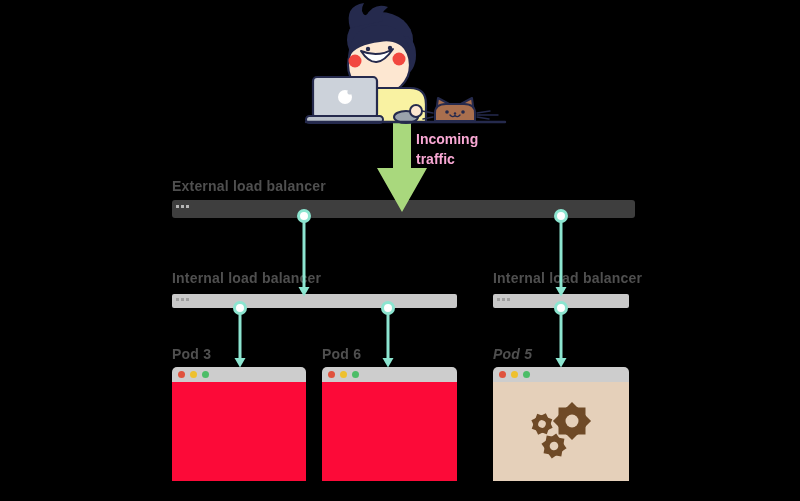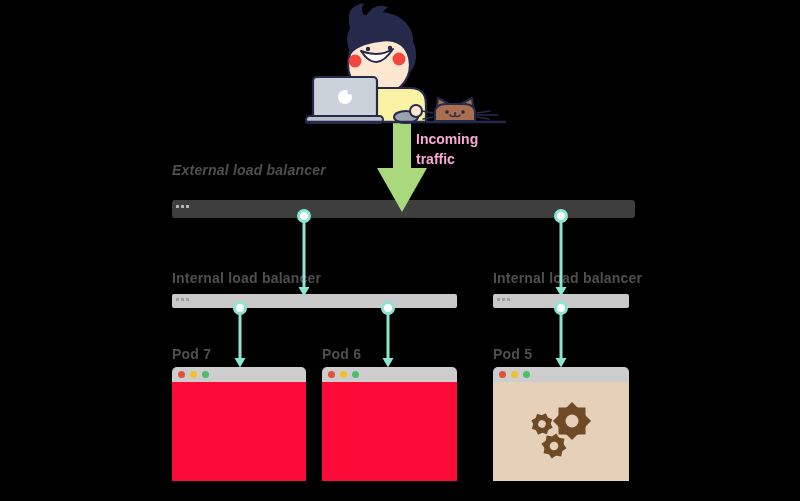--- a/index.html
+++ b/index.html
@@ -30,21 +30,21 @@
   .content.beige{background:#e5d0ba;}
   #overlay{position:absolute;left:0;top:0;width:800px;height:501px;pointer-events:none;}
 </style>
 </head>
 <body>
 
 <div id="stage">
 
   <div class="traffic-label">Incoming traffic</div>
 
-  <div class="lbl" style="left:172px;top:162px;font-style:italic;">External load balancer</div>
+  <div class="lbl" style="left:172px;top:178px;">External load balancer</div>
   <div class="bar external">
     <span class="bar-dots">
         <i></i>
         <i></i>
         <i></i>
       </span>
   </div>
 
   <div class="lbl" style="left:172px;top:270px;">Internal load balancer</div>
   <div class="bar internal int-left">
@@ -57,23 +57,23 @@
 
   <div class="lbl" style="left:493px;top:270px;">Internal load balancer</div>
   <div class="bar internal int-right">
     <span class="bar-dots">
         <i></i>
         <i></i>
         <i></i>
       </span>
   </div>
 
-  <div class="lbl" style="left:172px;top:346px;">Pod 7</div>
+  <div class="lbl" style="left:172px;top:346px;">Pod 3</div>
   <div class="lbl" style="left:322px;top:346px;">Pod 6</div>
-  <div class="lbl" style="left:493px;top:346px;">Pod 5</div>
+  <div class="lbl" style="left:493px;top:346px;font-style:italic;">Pod 5</div>
 
   <div class="window" style="left:172px;width:134px;">
     <div class="titlebar">
       <span class="dot d-red"></span>
       <span class="dot d-yellow"></span>
       <span class="dot d-green"></span>
     </div>
     <div class="content red"></div>
   </div>
 

